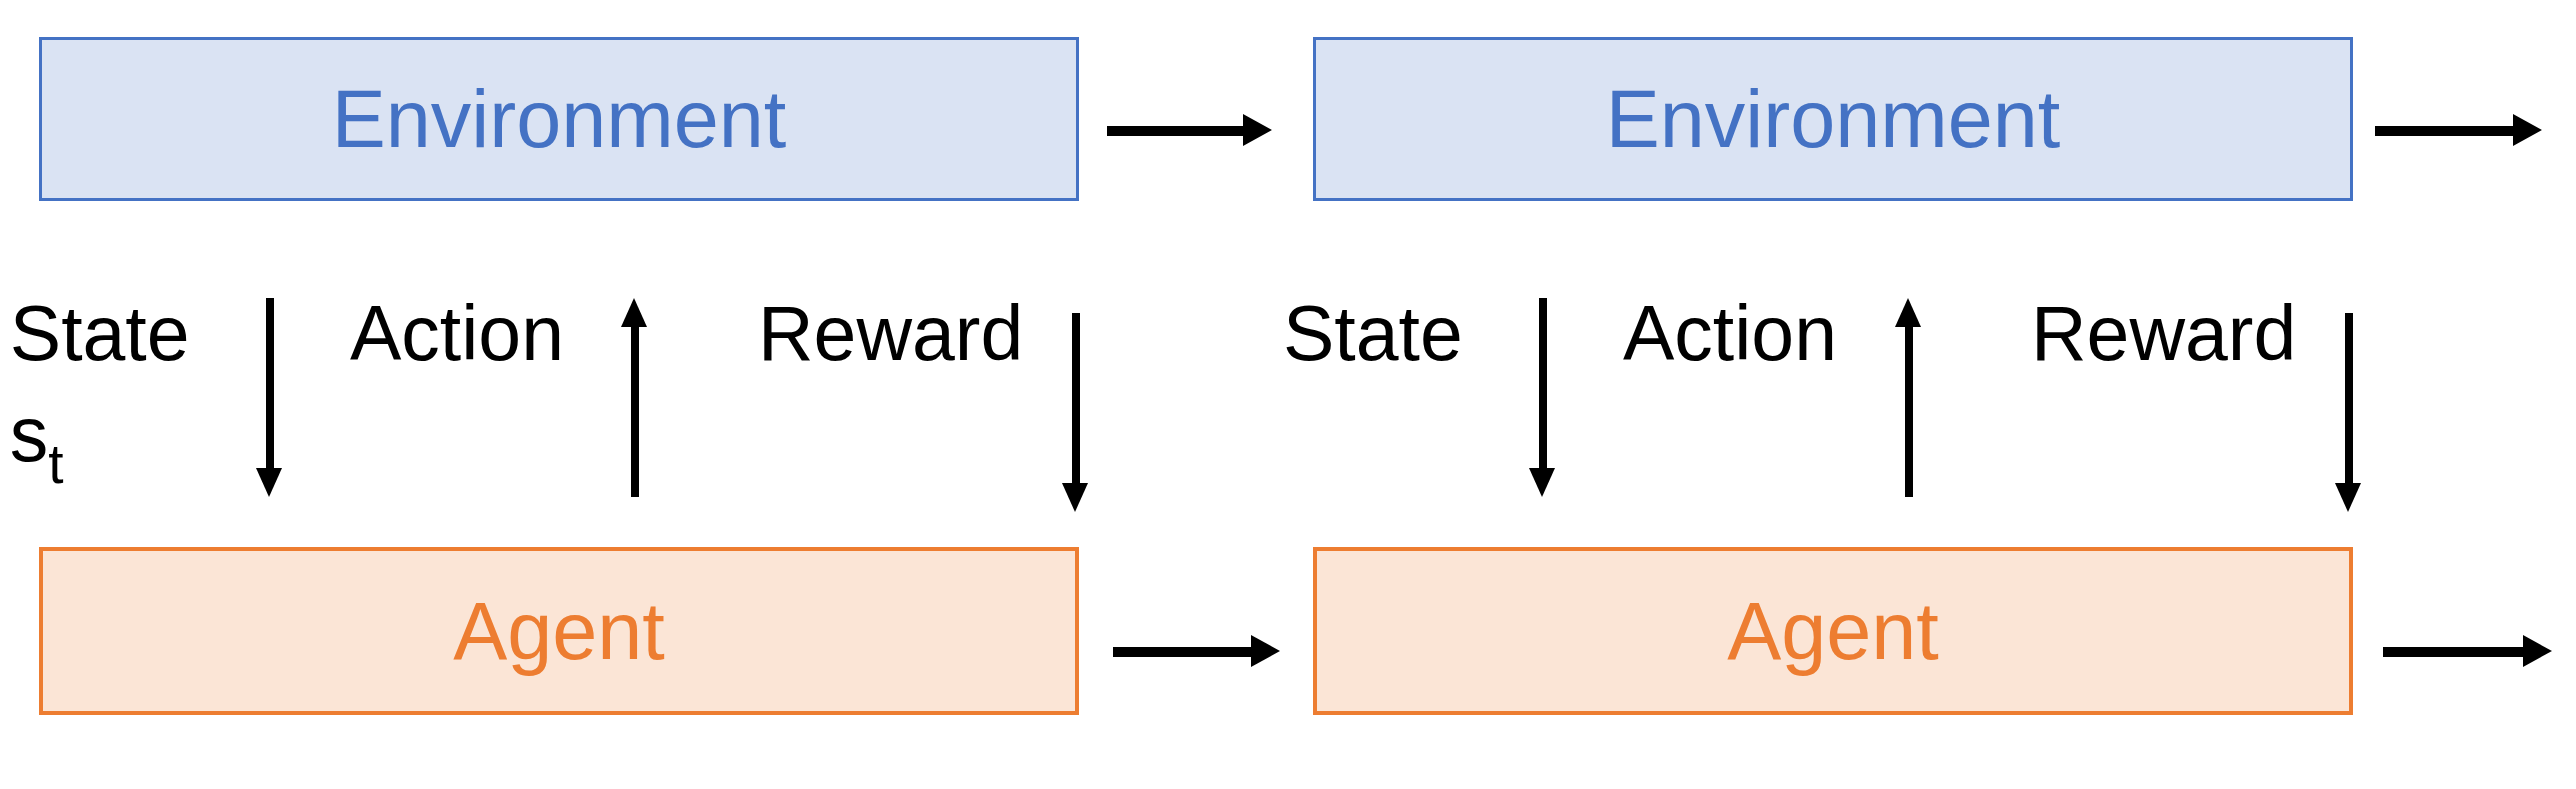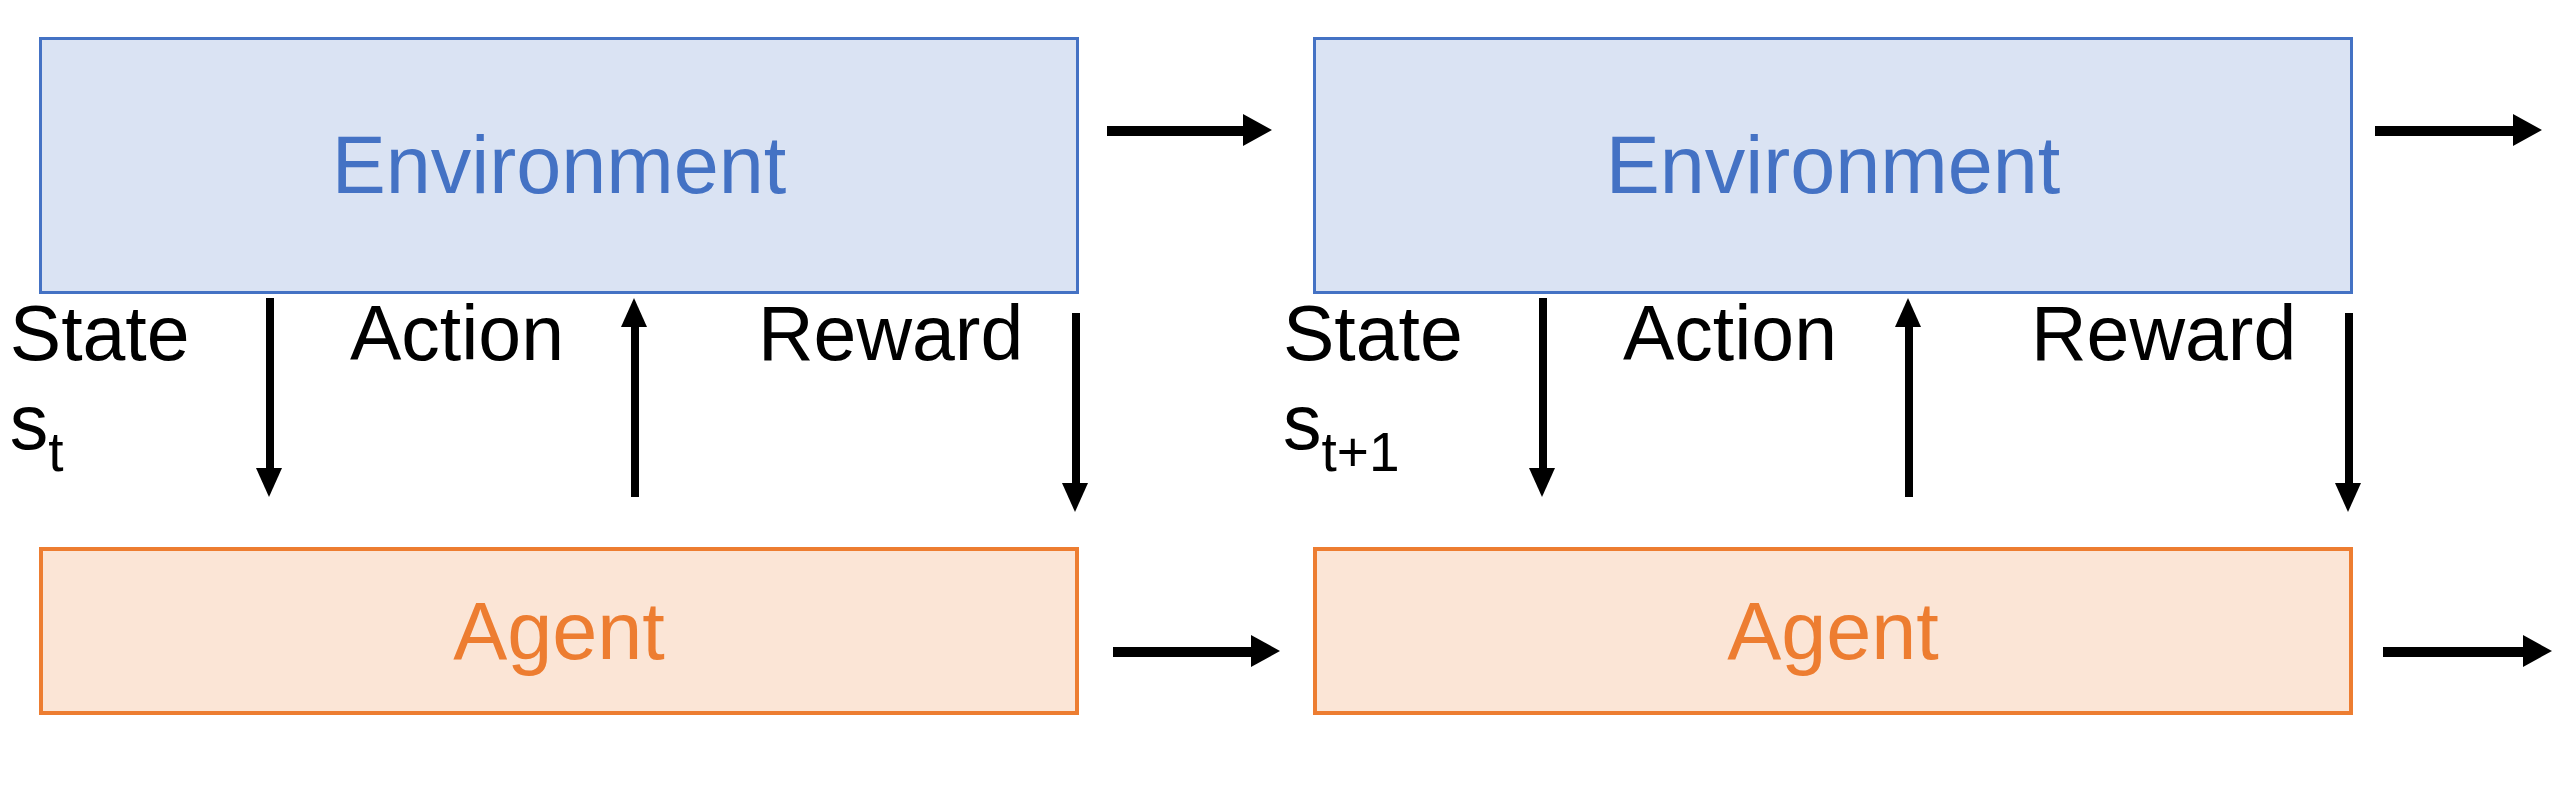--- a/index.html
+++ b/index.html
@@ -25,21 +25,21 @@
     align-items: center;
     justify-content: center;
   }
   .box .box-label {
     font-size: 81px;
     line-height: 1;
     white-space: nowrap;
   }
   .env {
     top: 37px;
-    height: 257px;
+    height: 164px;
     background: var(--env-fill);
     border: 3.9px solid var(--env-border);
     color: var(--env-text);
   }
   .agent {
     top: 547px;
     height: 168px;
     background: var(--agent-fill);
     border: 4.9px solid var(--agent-border);
     color: var(--agent-text);
@@ -49,21 +49,21 @@
 
   
   .sig-label {
     position: absolute;
     top: 291px;
     text-align: left;
     color: var(--ink);
     font-size: 77px;
     line-height: 85px;
   }
-  .sig-label .sig-sym { margin-top: 4px; }
+  .sig-label .sig-sym { margin-top: 16px; }
   .sig-label sub {
     font-size: 55px;
     line-height: 0;
     vertical-align: -21.7px;
   }
   .sl-state-1  { left: 9.8px;   width: 236px; }
   .sl-action-1 { left: 350px;  width: 276px; }
   .sl-reward-1 { left: 758px;  width: 295px; }
   .sl-state-2  { left: 1283px; width: 236px; }
   .sl-action-2 { left: 1623px; width: 276px; }
@@ -168,21 +168,20 @@
     <div class="shaft"></div>
     <div class="head"></div>
   </div>
 
   <div class="box env col2">
     <span class="box-label">Environment</span>
   </div>
 
   <div class="sig-label sl-state-2">
     <div>State</div>
-    <div class="sig-sym"><span>s</span><sub>t+1</sub></div>
   </div>
   <div class="varrow down va-state-2">
     <div class="shaft"></div>
     <div class="head"></div>
   </div>
 
   <div class="sig-label sl-action-2">
     <div>Action</div>
   </div>
   <div class="varrow up va-action-2">

